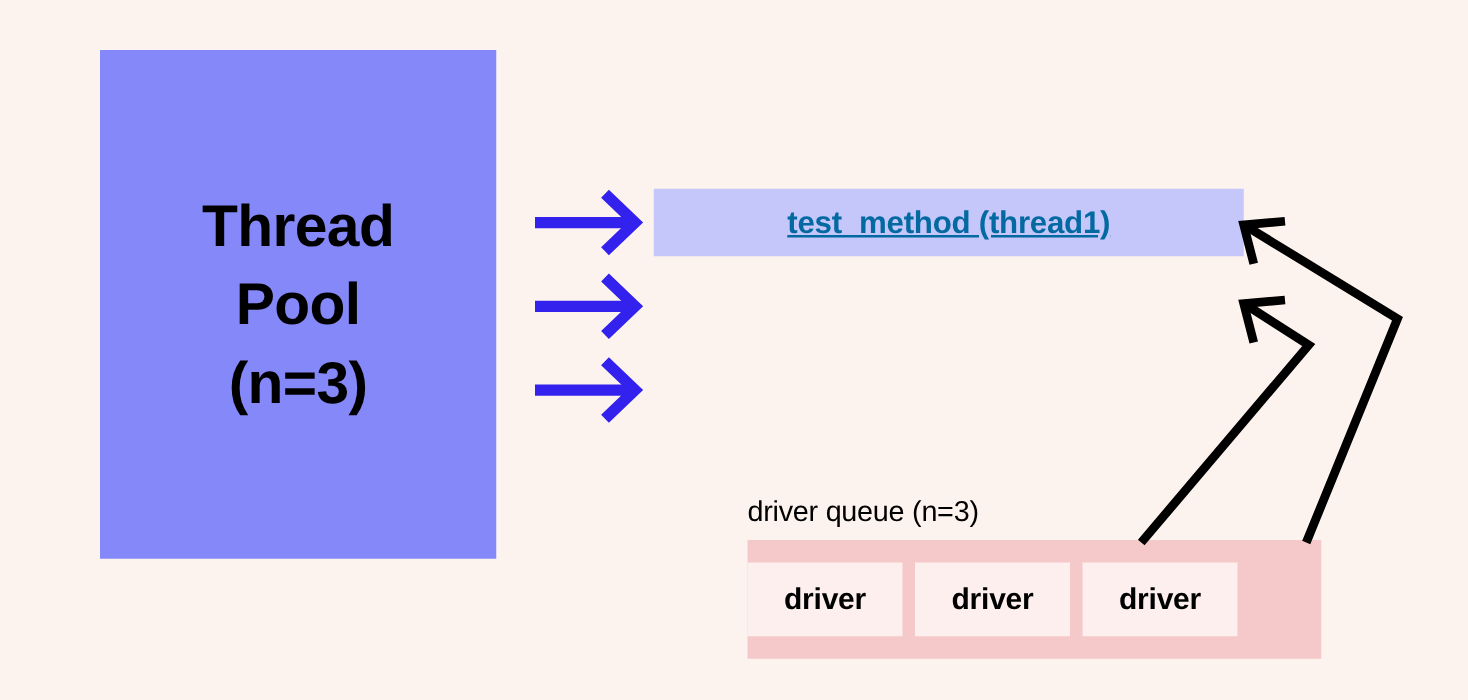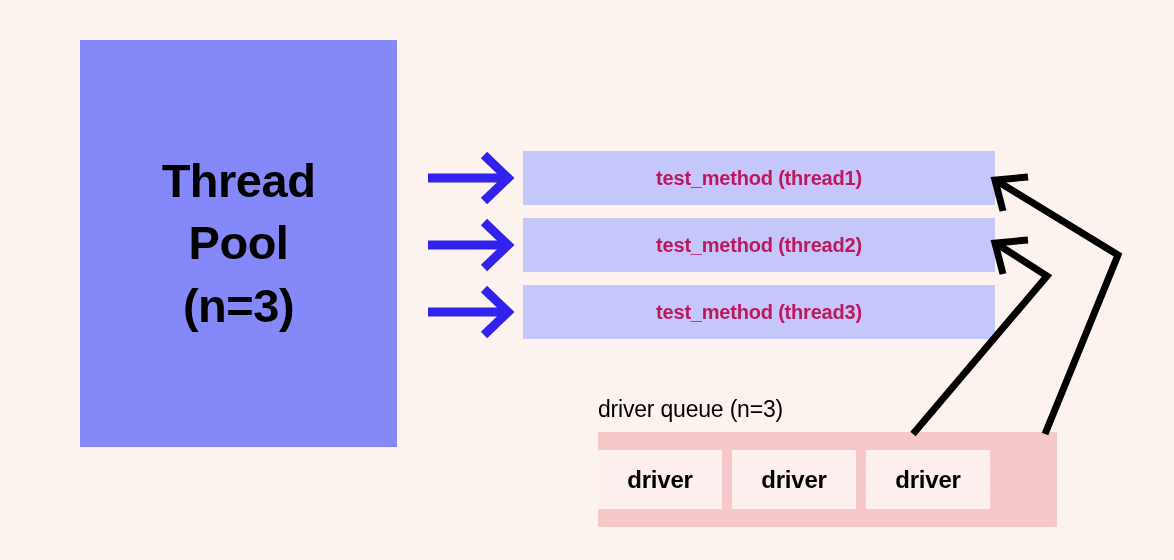--- a/index.html
+++ b/index.html
@@ -61,24 +61,25 @@
     height: 54px;
     background: #c5c6fa;
     display: flex;
     align-items: center;
     justify-content: center;
   }
   #thread-row-1 { top: 151px; }
   #thread-row-2 { top: 218px; }
   #thread-row-3 { top: 285px; }
   .thread-row-label {
-    font-size: 20px;
+    font-size: 25px;
     font-weight: bold;
-    color: #be185d;
+    color: #0369a1;
     letter-spacing: -0.2px;
+    text-decoration: underline;
   }
 
   
   #driver-queue-title {
     position: absolute;
     left: 598px;
     top: 396px;
     font-size: 23px;
     font-weight: normal;
     color: #000000;
@@ -147,26 +148,20 @@
   <svg class="feed-arrow" id="feed-arrow-3" viewBox="0 0 96 54">
     <g stroke="#3322ee" stroke-width="9" fill="none" stroke-linecap="butt" stroke-linejoin="miter">
       <line x1="4" y1="27" x2="82" y2="27"></line>
       <polyline points="60,4 84,27 60,50" stroke-linecap="butt"></polyline>
     </g>
   </svg>
 
   <div class="thread-row" id="thread-row-1">
     <span class="thread-row-label">test_method (thread1)</span>
   </div>
-  <div class="thread-row" id="thread-row-2">
-    <span class="thread-row-label">test_method (thread2)</span>
-  </div>
-  <div class="thread-row" id="thread-row-3">
-    <span class="thread-row-label">test_method (thread3)</span>
-  </div>
 
   <div id="driver-queue-title">driver queue (n=3)</div>
 
   <div id="driver-queue-box">
     <div class="driver-item">
       <span class="driver-item-label">driver</span>
     </div>
     <div class="driver-item">
       <span class="driver-item-label">driver</span>
     </div>

